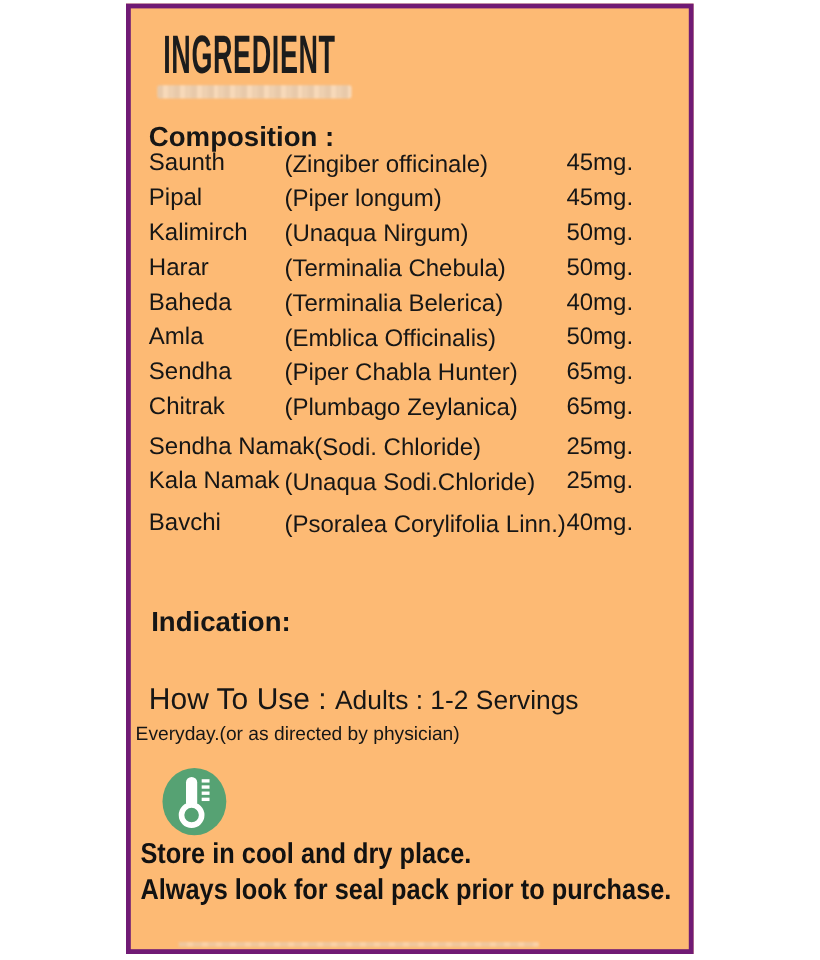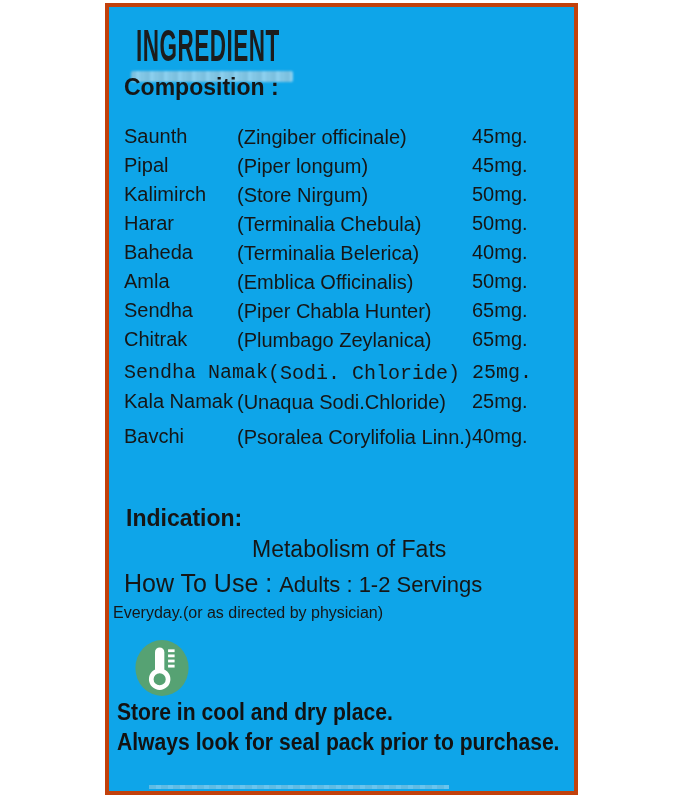--- a/index.html
+++ b/index.html
@@ -3,45 +3,45 @@
 <meta charset="utf-8">
 <style>
   html,body{margin:0;padding:0;}
   body{
     width:683px;height:800px;position:relative;background:#ffffff;
     font-family:"Liberation Sans",sans-serif;color:#161616;
     -webkit-font-smoothing:antialiased;overflow:hidden;
   }
   .label-box{
     position:absolute;left:105px;top:3px;width:465px;height:784px;
-    border:4px solid #c2410c;background:#0ea5e9;
+    border:4px solid #701a75;background:#fdba74;
   }
   
   .title{
     position:absolute;left:27px;top:16px;
     font-size:45px;font-weight:bold;line-height:1;
     transform:scaleX(0.5);transform-origin:left top;
     letter-spacing:1px;white-space:nowrap;color:#1c1c1c;
   }
   .ghost-strip{
     position:absolute;left:22px;top:64px;width:162px;height:11px;
     background:repeating-linear-gradient(90deg,#d7d7d7 0 5px,#f3f3f3 5px 9px,#e2e2e2 9px 14px);
     opacity:.55;filter:blur(1px);border-radius:2px;
   }
   .composition-heading{
-    position:absolute;left:15px;top:67px;
+    position:absolute;left:15px;top:94px;
     font-size:23px;font-weight:bold;white-space:nowrap;
   }
   
   .rows{position:absolute;left:15px;top:116px;right:6px;}
   .row{position:relative;height:29px;font-size:20px;line-height:27px;white-space:nowrap;}
   .row .name{display:inline-block;min-width:113px;}
   .row .botanical{display:inline-block;position:relative;top:1px;}
   .row .amount{position:absolute;left:348px;top:0;}
-  .row.gap-sm{margin-top:4px;font-family:Liberation Mono, monospace;}
+  .row.gap-sm{margin-top:4px;}
   .row.gap-md{margin-top:6px;}
   
   .indication{position:absolute;left:17px;top:496px;display:flex;}
   .indication .ind-label{font-size:23px;font-weight:bold;width:126px;flex:0 0 126px;padding-top:2px;}
   .indication .ind-text{font-size:23px;line-height:31px;}
   
   .howto{position:absolute;left:15px;top:562px;font-size:22px;white-space:nowrap;}
   .howto .htu-label{font-size:25px;font-weight:normal;}
   .everyday{position:absolute;left:4px;top:597px;font-size:16px;white-space:nowrap;}
   
@@ -68,21 +68,21 @@
   <div class="rows">
     <div class="row">
       <span class="name">Saunth</span><span class="botanical">(Zingiber officinale)</span>
       <span class="amount">45mg.</span>
     </div>
     <div class="row">
       <span class="name">Pipal</span><span class="botanical">(Piper longum)</span>
       <span class="amount">45mg.</span>
     </div>
     <div class="row">
-      <span class="name">Kalimirch</span><span class="botanical">(Store Nirgum)</span>
+      <span class="name">Kalimirch</span><span class="botanical">(Unaqua Nirgum)</span>
       <span class="amount">50mg.</span>
     </div>
     <div class="row">
       <span class="name">Harar</span><span class="botanical">(Terminalia Chebula)</span>
       <span class="amount">50mg.</span>
     </div>
     <div class="row">
       <span class="name">Baheda</span><span class="botanical">(Terminalia Belerica)</span>
       <span class="amount">40mg.</span>
     </div>
@@ -109,21 +109,20 @@
     <div class="row gap-md">
       <span class="name">Bavchi</span><span class="botanical">(Psoralea Corylifolia Linn.)</span>
       <span class="amount">40mg.</span>
     </div>
   </div>
 
   <div class="indication">
     <span class="ind-label">Indication:</span>
     <span class="ind-text">
       <br>
-      <span>Metabolism of Fats</span>
     </span>
   </div>
 
   <div class="howto">
     <span class="htu-label">How To Use : </span><span>Adults : 1-2 Servings</span>
   </div>
   <div class="everyday">Everyday.(or as directed by physician)</div>
 
   <div class="thermo-wrap">
     <svg width="56" height="58" viewBox="0 0 60 62">

